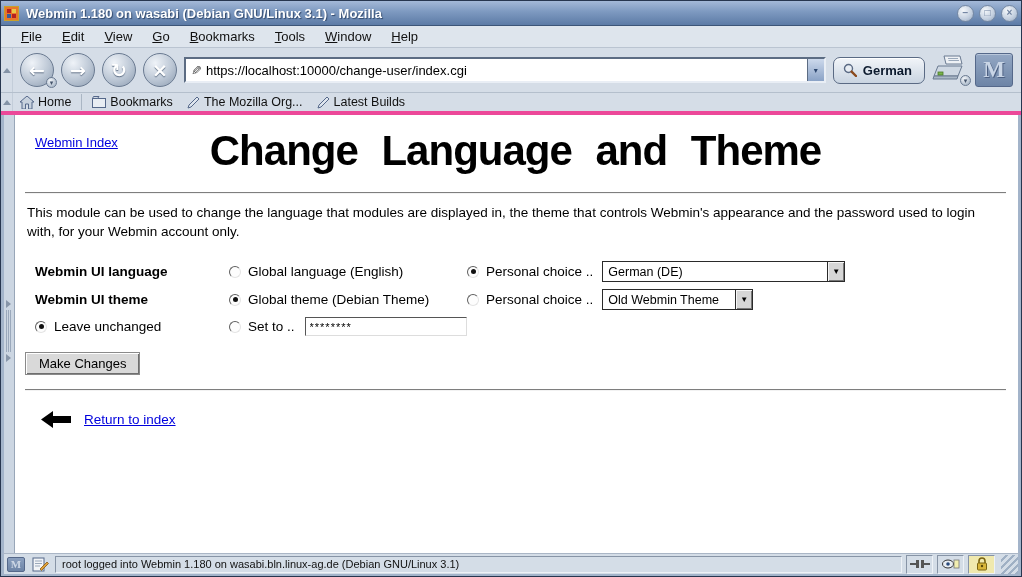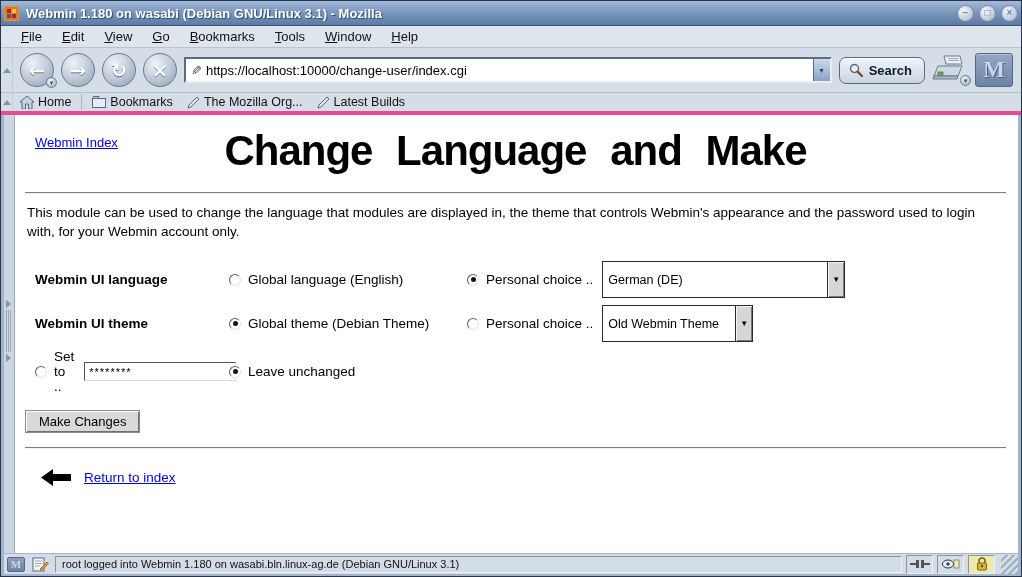--- a/index.html
+++ b/index.html
@@ -134,21 +134,21 @@
   .f-label { font-weight:bold; font-size:13.5px; }
   .f-opt { display:flex; align-items:center; gap:7px; }
   .radio {
     width:12px; height:12px; border-radius:50%; background:#fdfdfd; flex:0 0 12px;
     border:1px solid; border-color:#5f5f5f #e4e4e4 #e4e4e4 #5f5f5f;
     display:flex; align-items:center; justify-content:center; cursor:default;
   }
   .radio .dot { width:5px; height:5px; border-radius:50%; background:transparent; }
   .radio.checked .dot { background:#111; }
   .selectbox {
-    display:inline-flex; align-items:center; height:37px;
+    display:inline-flex; align-items:center; height:21px;
     border:1px solid #2a2a2a; background:#fff; font-size:12.5px;
     padding-left:5px; margin-left:2px; cursor:default;
   }
   .selectbox .arrowbtn {
     width:17px; height:100%; margin-left:auto; border-left:1px solid #2a2a2a;
     background:#d6d6d6; box-shadow:inset 1px 1px 0 #f6f6f6, inset -1px -1px 0 #777;
     display:flex; align-items:center; justify-content:center; font-size:8px; color:#000;
   }
   .sel-lang { width:243px; }
   .sel-theme { width:151px; }
@@ -251,21 +251,21 @@
       <input value="https://localhost:10000/change-user/index.cgi" style="">
       <div class="url-drop">
         <span>▾</span>
       </div>
     </div>
     <div class="search-btn">
       <svg width="14" height="14" viewBox="0 0 14 14">
         <circle cx="5.5" cy="5.5" r="4" fill="#e8edf3" stroke="#5a6a84" stroke-width="1.4"></circle>
         <line x1="8.6" y1="8.6" x2="13" y2="13" stroke="#8b4a1d" stroke-width="2.4" stroke-linecap="round"></line>
       </svg>
-      <span>Search</span>
+      <span>German</span>
     </div>
     <div class="printer-wrap">
       <svg width="34" height="30" viewBox="0 0 34 30">
         <polygon points="12,2 28,2 30,10 14,10" fill="#eef1f5" stroke="#6a7a91" stroke-width="1"></polygon>
         <line x1="16" y1="4.5" x2="26" y2="4.5" stroke="#9aa8ba" stroke-width="1"></line>
         <line x1="16.5" y1="6.5" x2="27" y2="6.5" stroke="#9aa8ba" stroke-width="1"></line>
         <polygon points="6,12 30,12 26,22 2,22" fill="#cfd8e3" stroke="#6a7a91" stroke-width="1"></polygon>
         <polygon points="2,22 26,22 25,25 1,25" fill="#aab7c6" stroke="#6a7a91" stroke-width="1"></polygon>
         <rect x="6" y="18" width="5" height="3" fill="#7ab34a" stroke="#4a7a2a" stroke-width="0.8"></rect>
       </svg>
@@ -313,21 +313,21 @@
       <div class="splitter-grippy">
         <div class="sg-tri"></div>
         <div class="sg-lines"></div>
         <div class="sg-tri"></div>
       </div>
     </div>
     <div class="page">
 
       <div class="page-header">
         <a class="index-link">Webmin Index</a>
-        <div class="page-title">Change Language and Make</div>
+        <div class="page-title">Change Language and Theme</div>
       </div>
 
       <hr class="rule">
 
       <p class="desc">This module can be used to change the language that modules are displayed in, the theme that controls Webmin's appearance and the password used to login with, for your Webmin account only.</p>
 
       <div class="form-grid">
 
         <div class="f-label">Webmin UI language</div>
         <div class="f-opt">
@@ -359,31 +359,31 @@
               <span class="dot"></span>
             </span>
           <span>Personal choice ..</span>
           <span class="selectbox sel-theme">
             <span>Old Webmin Theme</span>
             <span class="arrowbtn">▼</span>
           </span>
         </div>
 
         <div class="f-opt">
+          <span class="radio checked">
+              <span class="dot"></span>
+            </span>
+          <span>Leave unchanged</span>
+        </div>
+        <div class="f-opt">
           <span class="radio">
               <span class="dot"></span>
             </span>
           <span>Set to ..</span>
           <input class="pwfield" value="********" style="">
-        </div>
-        <div class="f-opt">
-          <span class="radio checked">
-              <span class="dot"></span>
-            </span>
-          <span>Leave unchanged</span>
         </div>
       </div>
 
       <button class="make-btn">Make Changes</button>
 
       <hr class="rule rule2">
 
       <div class="return-row">
         <svg width="30" height="17" viewBox="0 0 30 17">
           <polygon points="0,8.5 12,0 12,5 30,5 30,12 12,12 12,17" fill="#000"></polygon>

